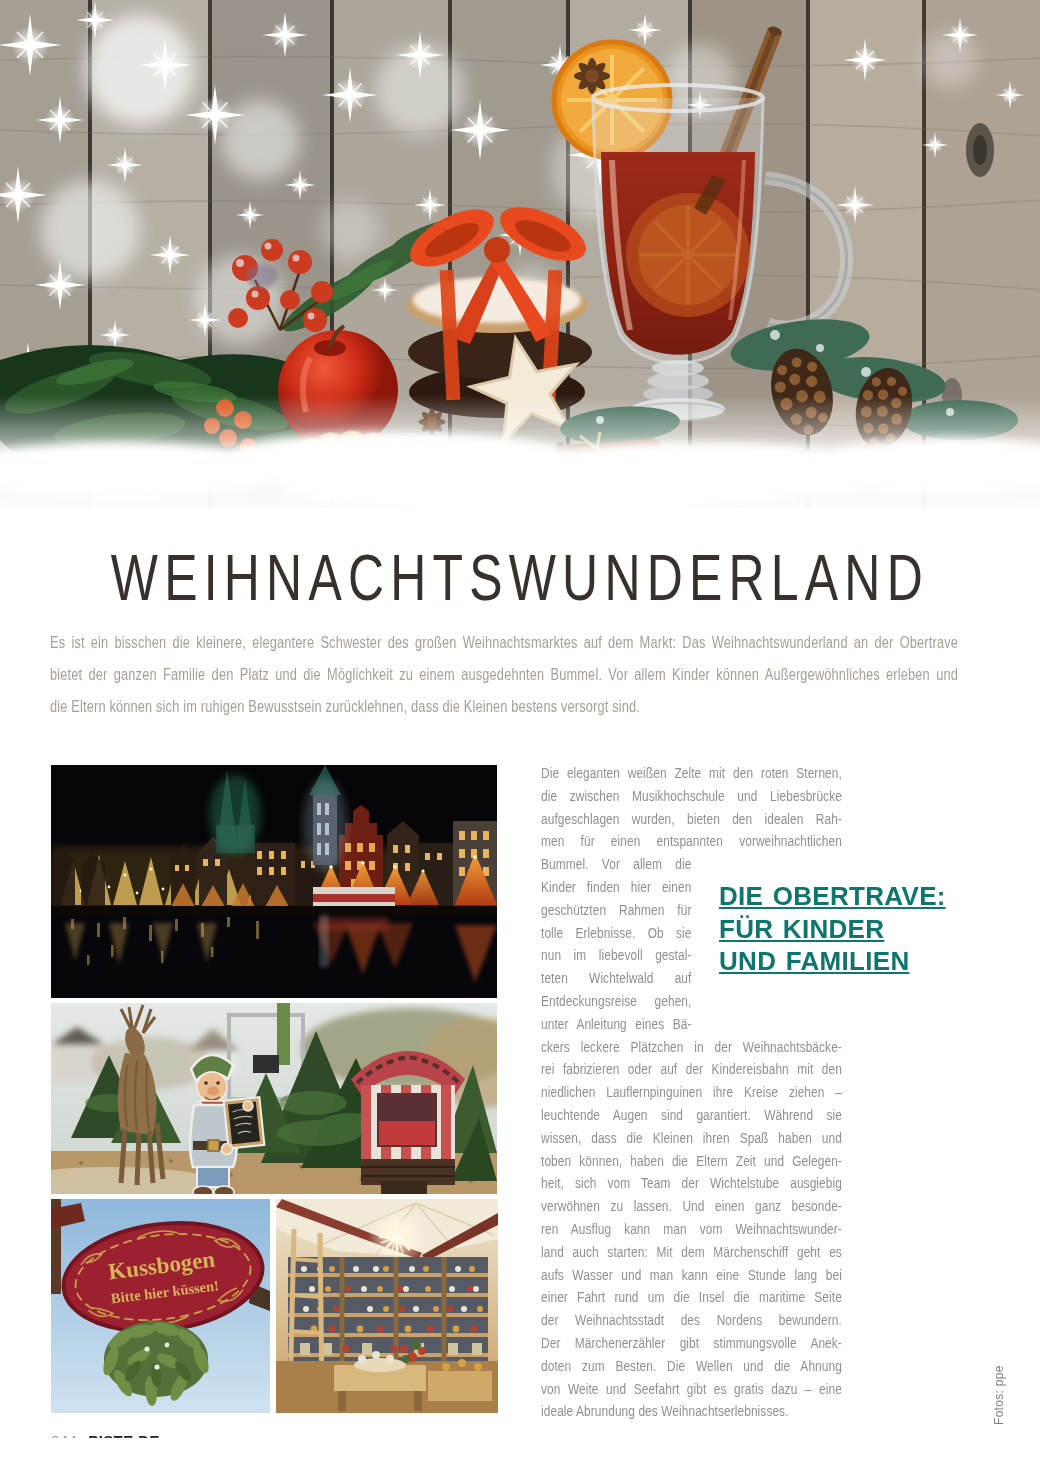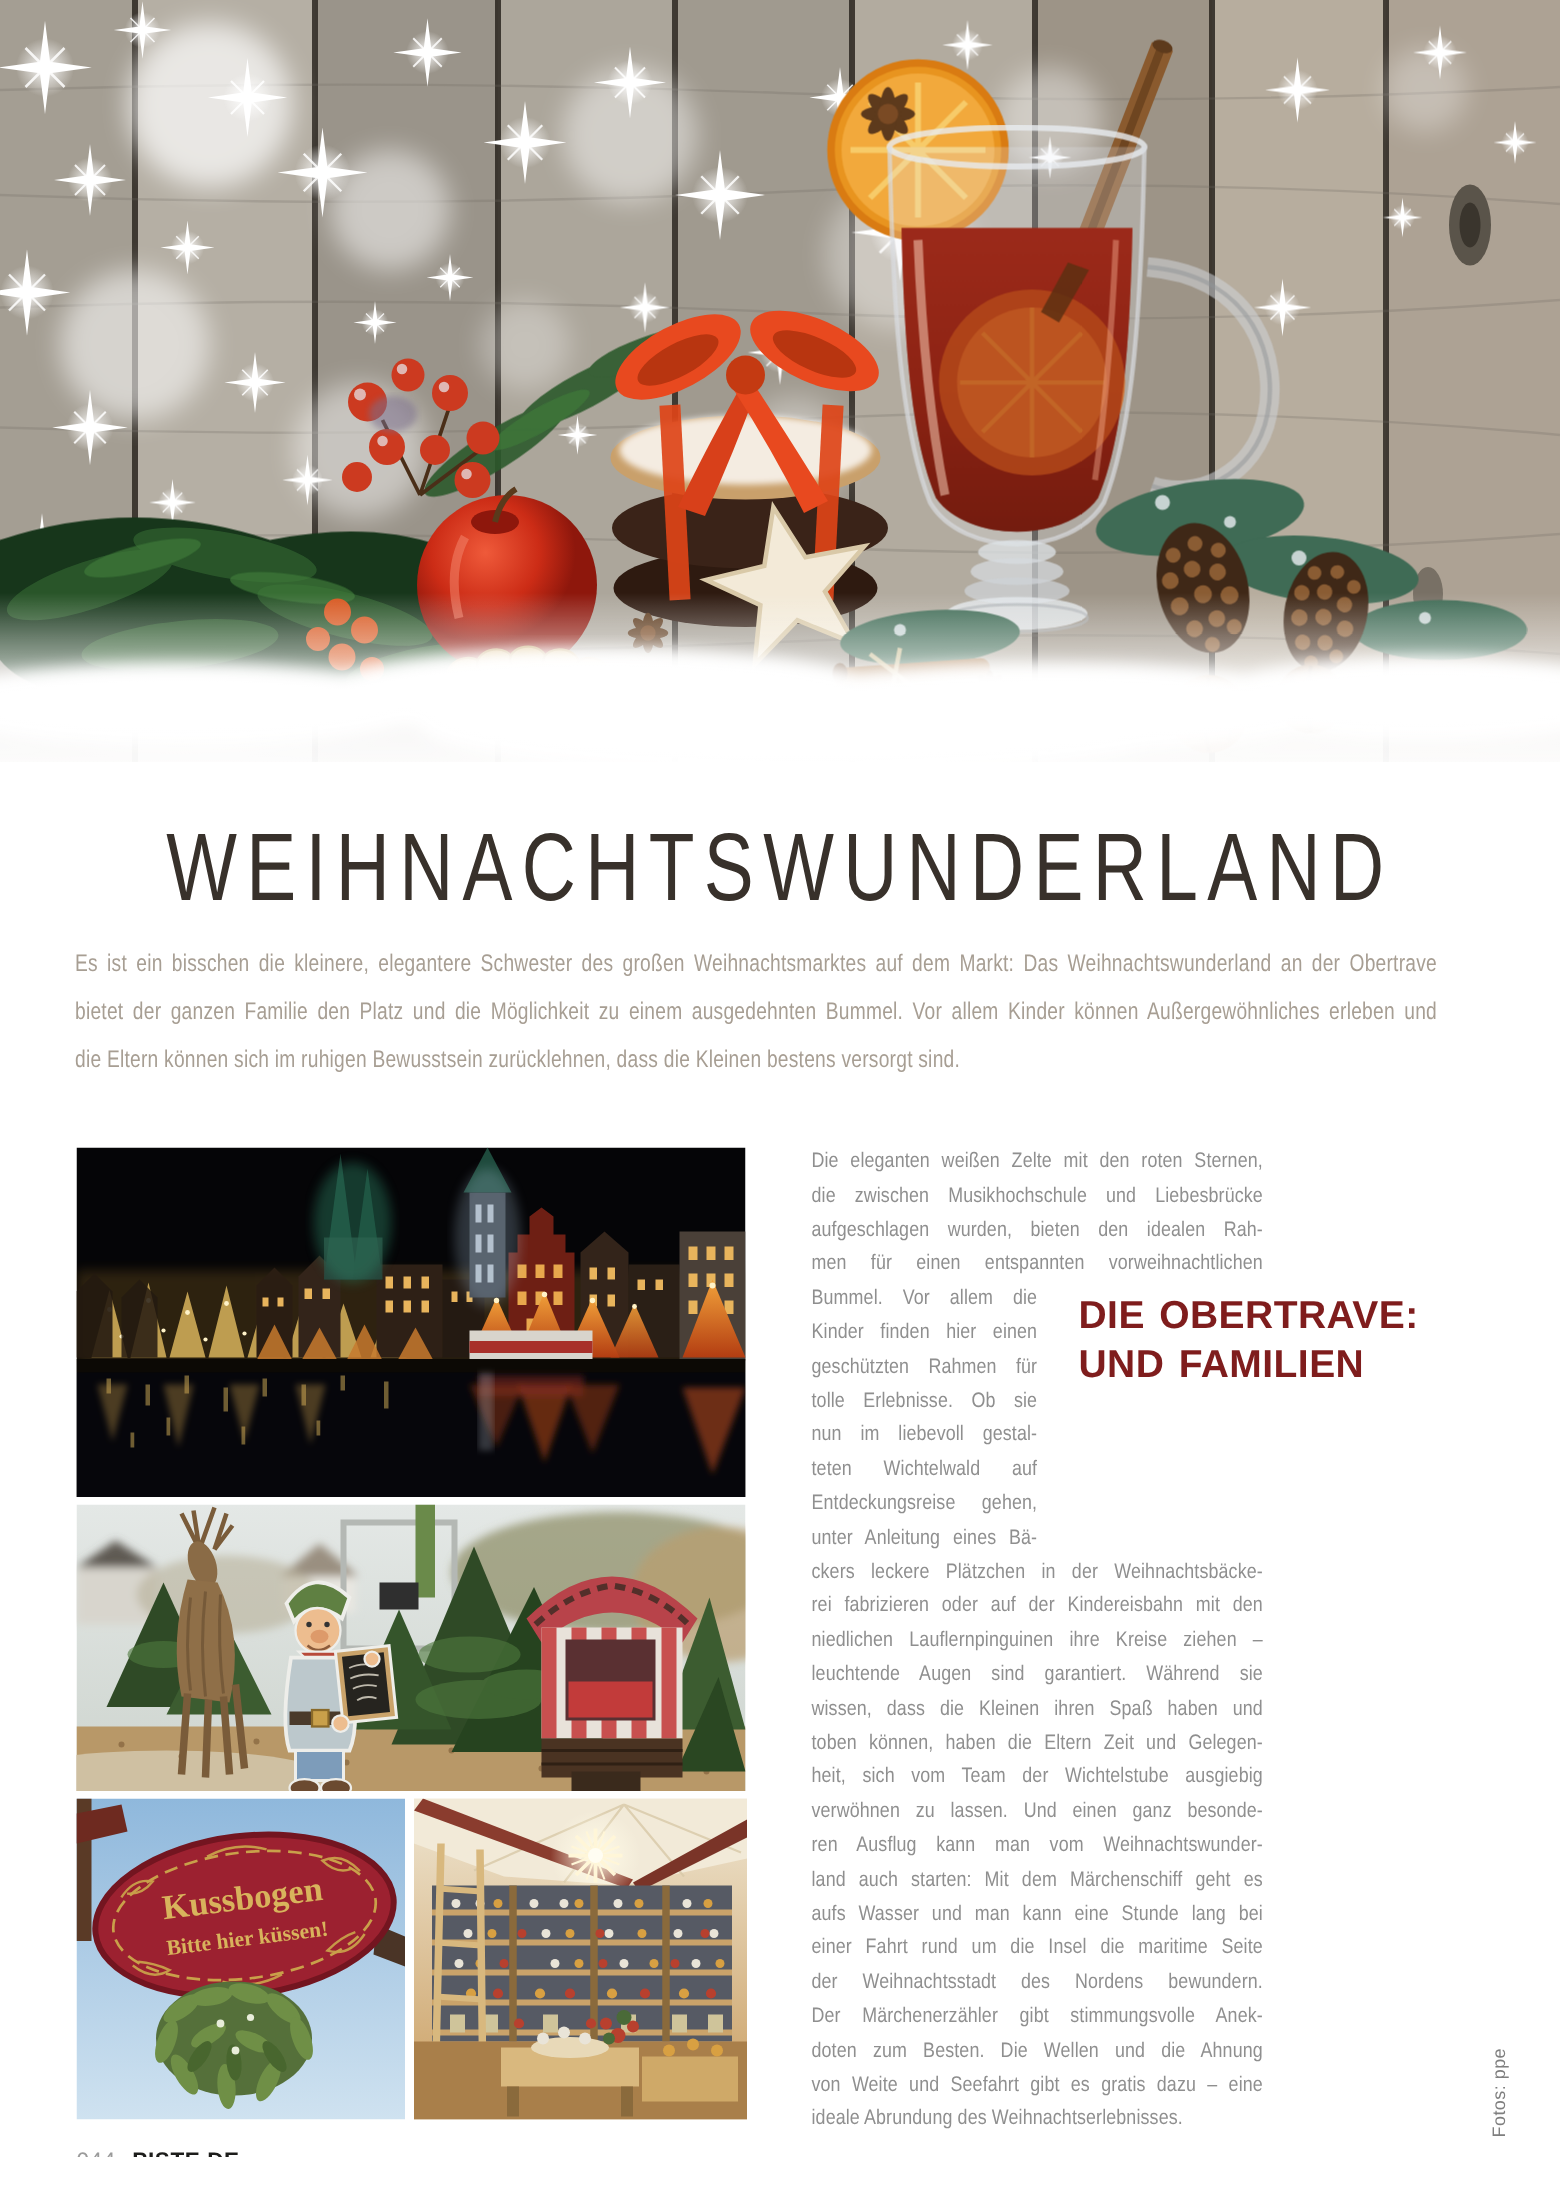--- a/index.html
+++ b/index.html
@@ -11,22 +11,22 @@
         letter-spacing:8px;color:#38312b;white-space:nowrap;}
   .intro{position:absolute;left:50px;top:627px;width:1135px;transform:scaleX(0.80);
         transform-origin:0 0;font-size:16px;line-height:32px;color:#a79e93;letter-spacing:.2px;}
   .intro .ln{text-align:justify;text-align-last:justify;white-space:nowrap;}
   .intro .ln:last-child{text-align-last:left;}
   .bodycol{position:absolute;left:541px;top:762px;width:354px;transform:scaleX(0.85);
         transform-origin:0 0;font-size:14px;line-height:22.8px;color:#8f8f8f;letter-spacing:.1px;}
   .bodycol .ln{text-align:justify;text-align-last:justify;}
   .seg-narrow{width:177px;}
   .seg-bottom .ln:last-child{text-align-last:left;}
-  .pull-quote{position:absolute;left:719px;top:860px;width:228px;font-size:26px;line-height:32.5px;
-        font-weight:700;color:#7f1d1d;letter-spacing:.3px;word-spacing:2px;}
+  .pull-quote{position:absolute;left:719px;top:880px;width:228px;font-size:26px;line-height:32.5px;
+        font-weight:700;color:#0f766e;letter-spacing:.3px;word-spacing:2px;text-decoration:underline;}
   .photo{position:absolute;display:block;}
   .p1{left:51px;top:765px;}
   .p2{left:51px;top:1003px;}
   .p3{left:51px;top:1199px;}
   .p4{left:276px;top:1199px;}
   .footer{position:absolute;left:51px;top:1432px;font-size:15px;letter-spacing:.4px;}
   .footer .num{color:#9b9b9b;text-align:center;}
   .footer .brand{color:#1d1d1b;font-weight:700;margin-left:11px;}
   .credit{position:absolute;left:992px;top:1333px;height:92px;font-size:12px;color:#7f7f7f;
         writing-mode:vertical-rl;transform:rotate(180deg);letter-spacing:.3px;}
@@ -892,20 +892,21 @@
         <div class="ln">der Weihnachtsstadt des Nordens bewundern.</div>
         <div class="ln">Der Märchenerzähler gibt stimmungsvolle Anek-</div>
         <div class="ln">doten zum Besten. Die Wellen und die Ahnung</div>
         <div class="ln">von Weite und Seefahrt gibt es gratis dazu – eine</div>
         <div class="ln">ideale Abrundung des Weihnachtserlebnisses.</div>
       </div>
   </div>
 
   <div class="pull-quote">
       <div class="ln">DIE OBERTRAVE:</div>
+      <div class="ln">FÜR KINDER</div>
       <div class="ln">UND FAMILIEN</div>
     </div>
 
   <div class="footer">
     <span class="num">044</span><span class="brand">PISTE.DE</span>
   </div>
 
   <div class="credit">Fotos: ppe</div>
 
 </div>

